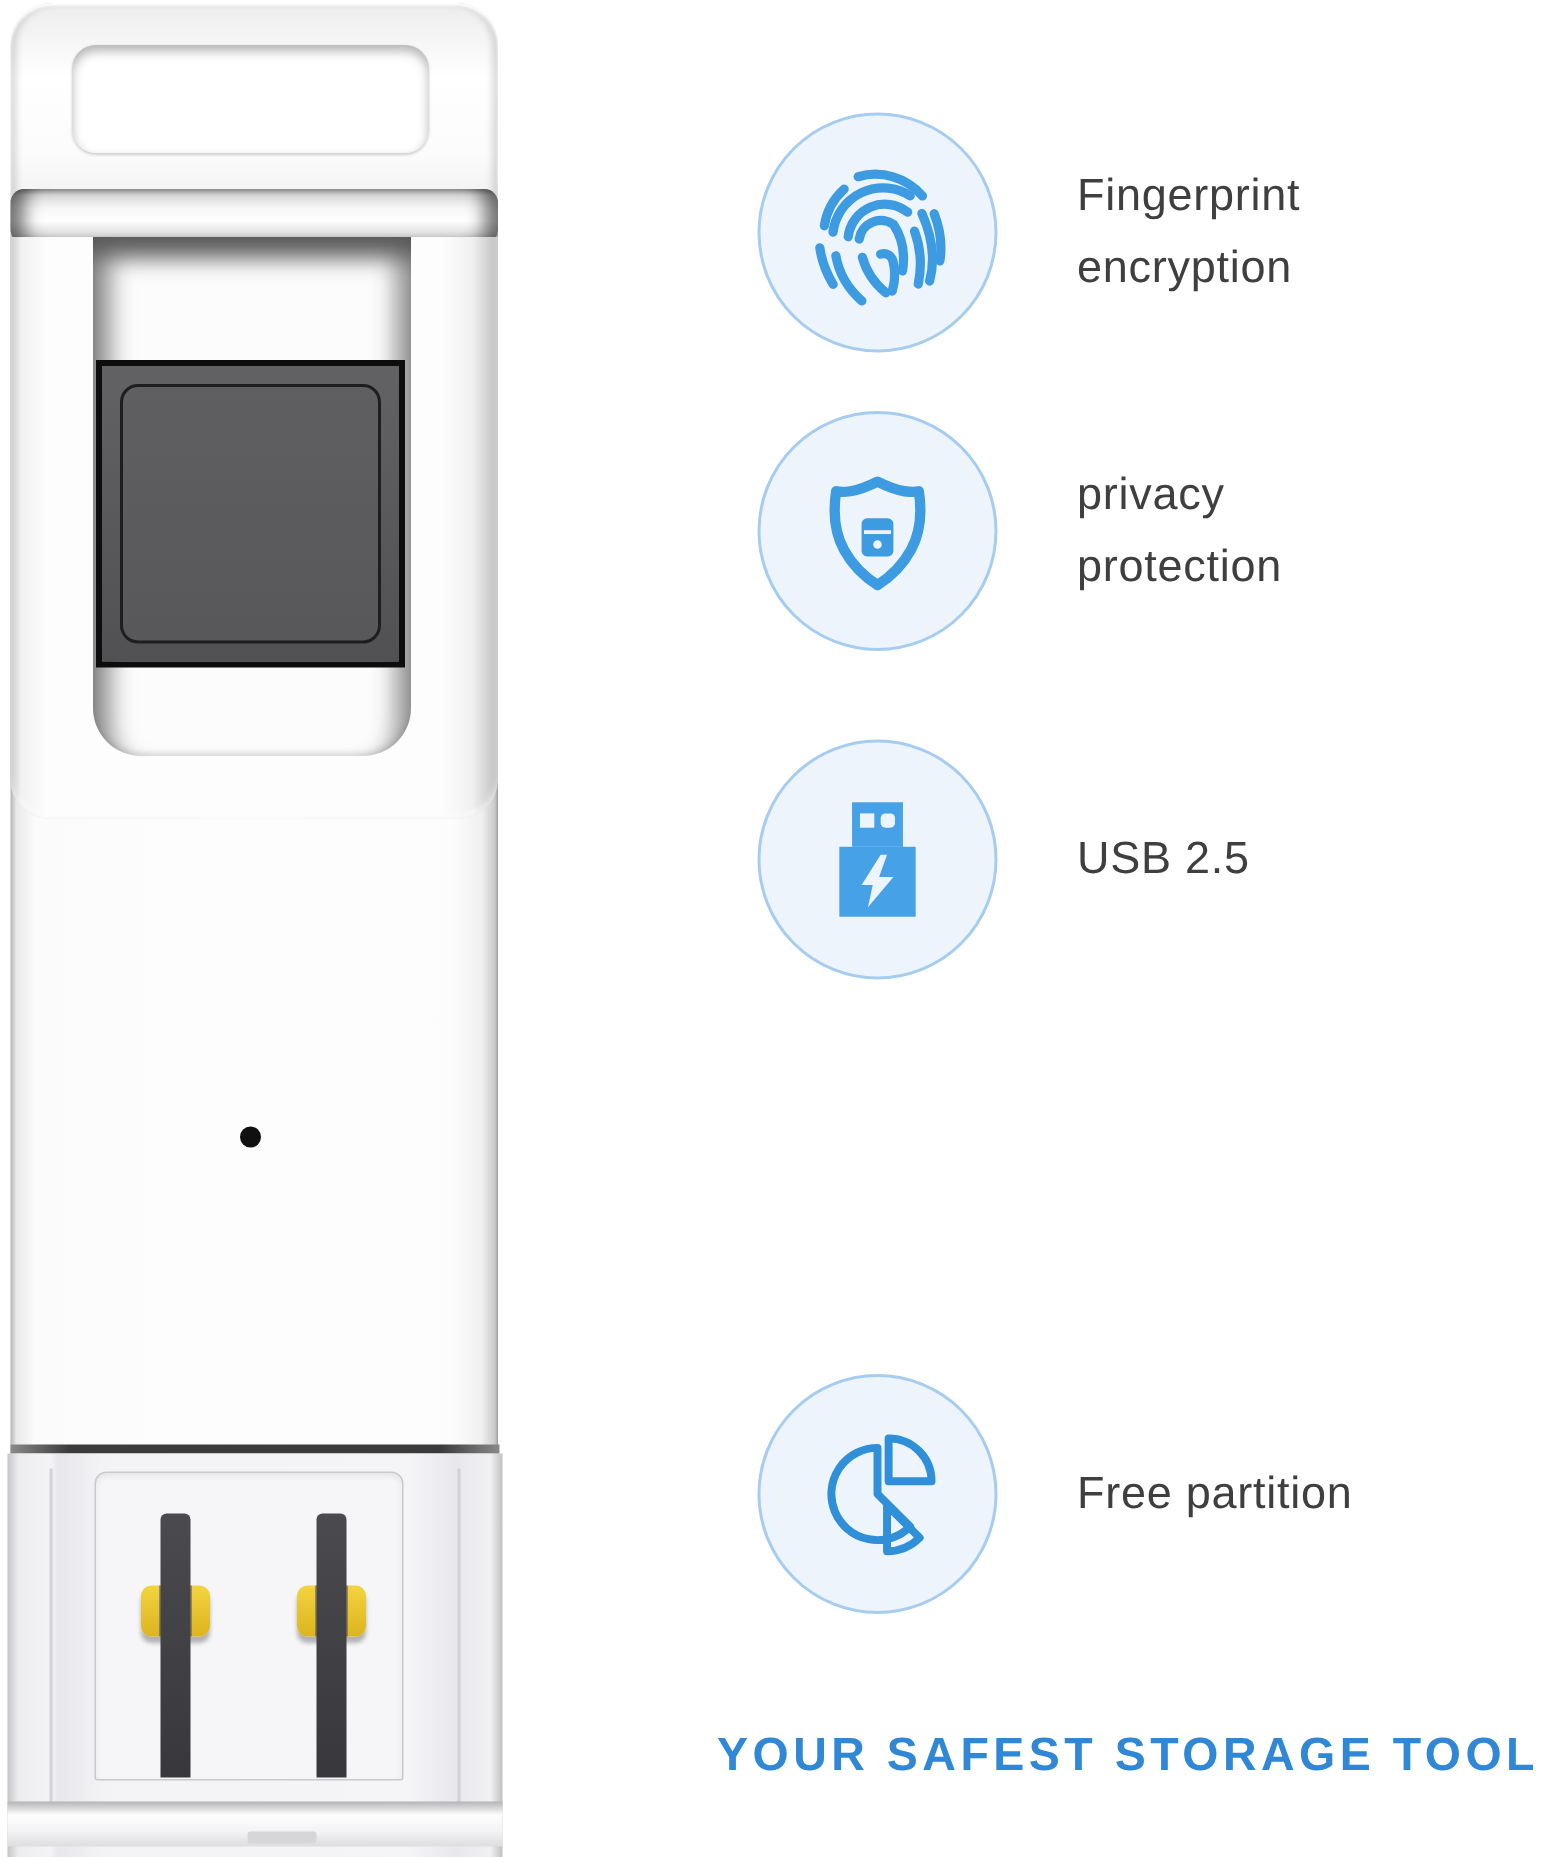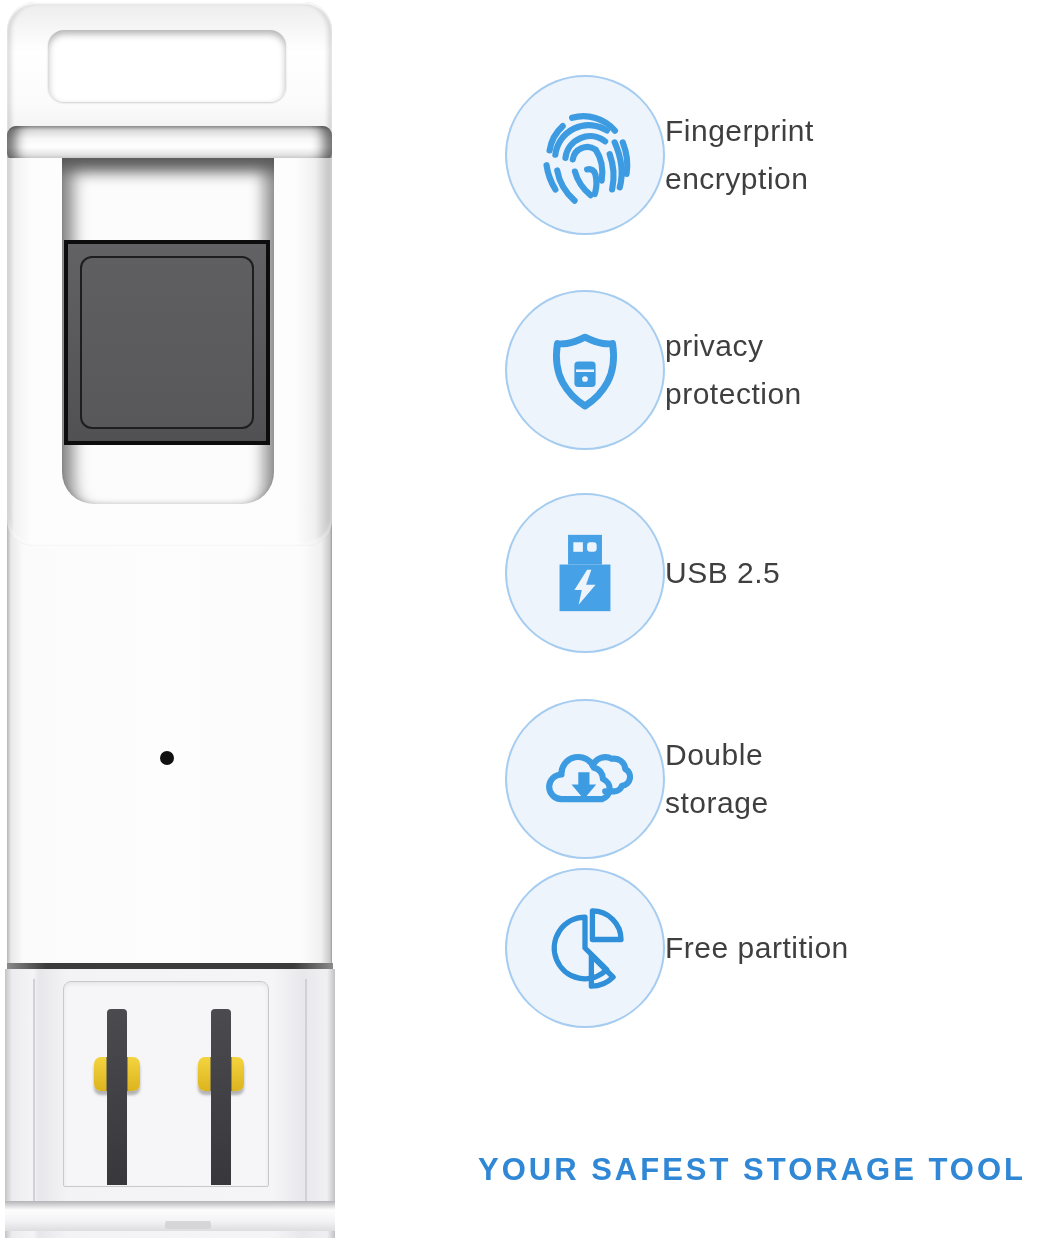--- a/index.html
+++ b/index.html
@@ -74,21 +74,21 @@
   .pin-clip::after{
     content:"";position:absolute;left:12px;top:0;width:22px;height:34px;
     background:rgba(86,86,92,.55);
   }
   .connector-base{
     position:absolute;left:0;top:232px;width:330px;height:30px;
     background:linear-gradient(180deg,#b4b4b8 0,#fdfdfd 9px,#f3f3f5 20px,#dddde0 100%);
   }
   .base-notch{position:absolute;left:160px;bottom:2px;width:46px;height:8px;background:#d6d6d9;border-radius:2px;}
   
-  .feature-row{position:absolute;left:505px;display:flex;align-items:center;}
+  .feature-row{position:absolute;left:505px;display:flex;align-items:center;gap:53px;}
   .icon-circle{
     width:160px;height:160px;border-radius:50%;box-sizing:border-box;flex:0 0 auto;
     background:#edf4fc;border:2px solid #a6cdf0;
     display:flex;align-items:center;justify-content:center;
   }
   .feature-label{
     font-size:30px;line-height:48px;color:#3f3f3f;white-space:pre-line;letter-spacing:.5px;
   }
   .tagline{
     position:absolute;left:452px;top:1152px;width:600px;text-align:center;
@@ -148,21 +148,21 @@
           <path d="M39 51 a13 13 0 0 1 22 -3 c3 9 2 19 -2 28"></path>
           <path d="M38 62 c0 9 3 17 8 24"></path>
           <path d="M49 63 c4 0 6 3 6 6 c0 6 -2 12 -5 17"></path>
         </g>
       </svg>
     </div>
     <div class="feature-label">Fingerprint
 encryption</div>
   </div>
 
-  <div class="feature-row" style="top:290px">
+  <div class="feature-row" style="top:274px">
     <div class="icon-circle">
       <svg width="106" height="106" viewBox="0 0 100 100">
         <path d="M50 19 C46 21 40 24 33 25 C29 25.5 26 25.5 24 25 C22 38 23 51 29 62 C35 73 42 79 50 84 C58 79 65 73 71 62 C77 51 78 38 76 25 C74 25.5 71 25.5 67 25 C60 24 54 21 50 19 Z" fill="none" stroke="#3d9be2" stroke-width="6.5" stroke-linejoin="round"></path>
         <rect x="40" y="42" width="20" height="24" rx="3.5" fill="#3d9be2"></rect>
         <rect x="41.5" y="49.5" width="17" height="2.4" fill="#edf4fc"></rect>
         <circle cx="50" cy="58.5" r="2.7" fill="#edf4fc"></circle>
       </svg>
     </div>
     <div class="feature-label">privacy
 protection</div>
@@ -174,35 +174,22 @@
         <rect x="34" y="14" width="32" height="28" fill="#47a1e6"></rect>
         <rect x="39" y="21" width="9" height="9" fill="#edf4fc"></rect>
         <rect x="52" y="21" width="9" height="9" rx="3" fill="#edf4fc"></rect>
         <rect x="26" y="42" width="48" height="44" fill="#47a1e6"></rect>
         <polygon points="52,47 40,66 47,66 44,80 60,61 51,61 56,47" fill="#edf4fc"></polygon>
       </svg>
     </div>
     <div class="feature-label">USB 2.5</div>
   </div>
 
-  <div class="feature-row" style="top:699px">
-    <div class="icon-circle">
-      <svg width="112" height="112" viewBox="0 0 100 100">
-        <g fill="none" stroke="#3d9be2" stroke-width="5.5" stroke-linecap="round" stroke-linejoin="round">
-          <path d="M57 38 a12 12 0 0 1 17 -6 a10 10 0 0 1 12 9 a8 8 0 0 1 -3 15 a7 7 0 0 1 -7 5 h-8"></path>
-          <path d="M29 68 a11 11 0 0 1 0 -22 a15 15 0 0 1 29 -6 a10 10 0 0 1 8 10 a9.5 9.5 0 0 1 -1 18 h-36"></path>
-        </g>
-        <polygon points="44,44 54,44 54,55 60,55 49,68 38,55 44,55" fill="#3d9be2"></polygon>
-      </svg>
-    </div>
-    <div class="feature-label">Double
-storage</div>
-  </div>
-
-  <div class="feature-row" style="top:868px">
+
+  <div class="feature-row" style="top:916px">
     <div class="icon-circle">
       <svg width="106" height="106" viewBox="0 0 100 100">
         <g fill="none" stroke="#2f8fd9" stroke-width="5" stroke-linejoin="round">
           <path d="M50 50 L50 21 A29 29 0 1 0 70.5 70.5 Z"></path>
           <path d="M57 42 L57 15 A27 27 0 0 1 84 42 Z"></path>
           <path d="M56 57 L76.5 77.5 A29 29 0 0 1 56 86 Z"></path>
         </g>
       </svg>
     </div>
     <div class="feature-label">Free partition</div>

